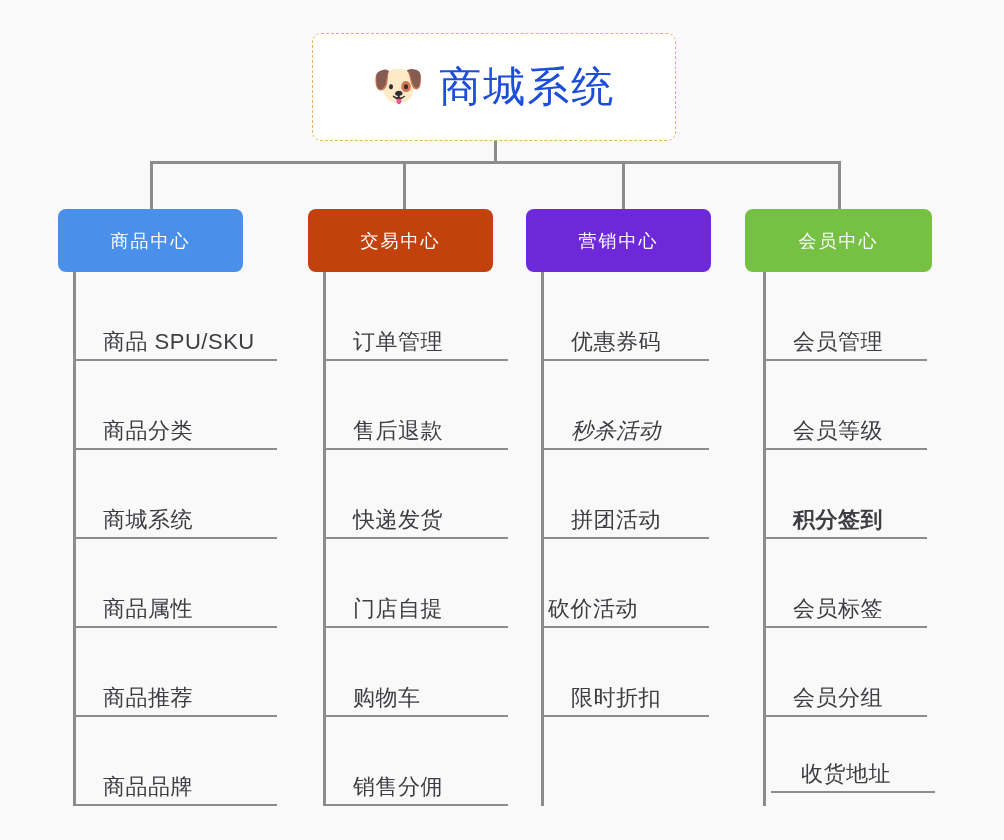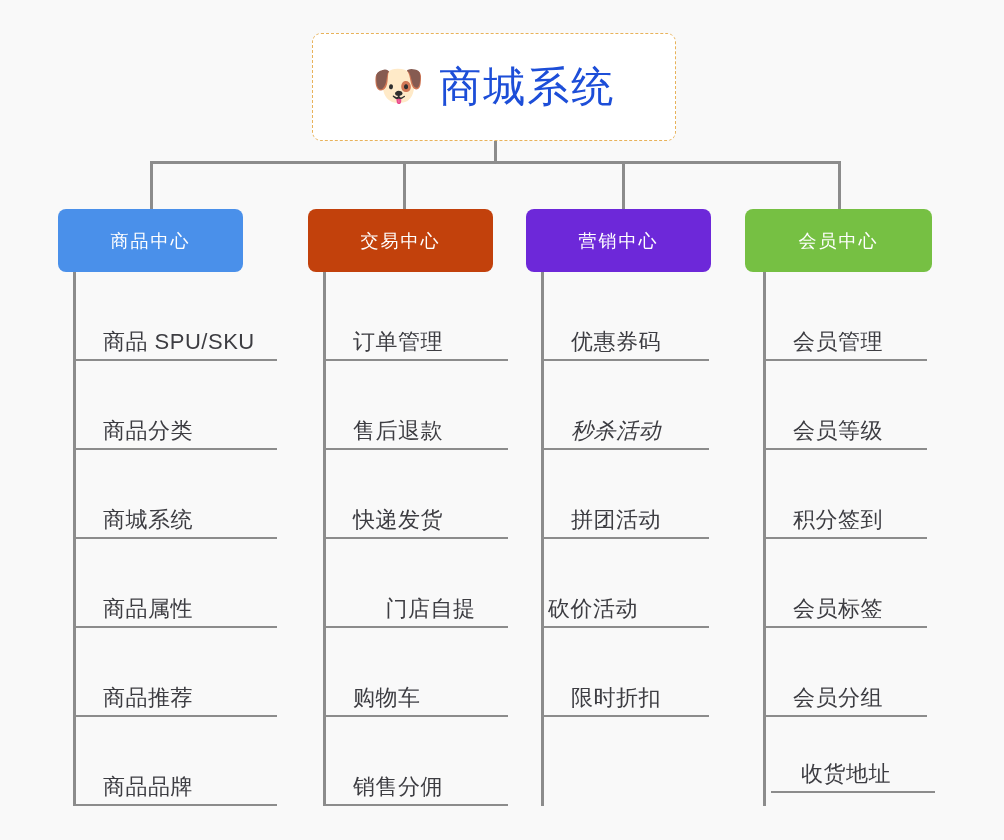--- a/index.html
+++ b/index.html
@@ -157,21 +157,21 @@
         <div class="leaf-spine" style="height: 534px;"></div>
         <div class="leaf-item" style="top: 0px; width: 185px;">
           <span class="leaf-label">订单管理</span>
         </div>
         <div class="leaf-item" style="top: 89px; width: 185px;">
           <span class="leaf-label">售后退款</span>
         </div>
         <div class="leaf-item" style="top: 178px; width: 185px;">
           <span class="leaf-label">快递发货</span>
         </div>
-        <div class="leaf-item" style="top: 267px; width: 185px; justify-content: center;">
+        <div class="leaf-item" style="top: 267px; width: 185px;">
           <span class="leaf-label">门店自提</span>
         </div>
         <div class="leaf-item" style="top: 356px; width: 185px;">
           <span class="leaf-label">购物车</span>
         </div>
         <div class="leaf-item" style="top: 445px; width: 185px;">
           <span class="leaf-label">销售分佣</span>
         </div>
       </div>
       <div class="branch-box" style="left: 526px; top: 209px; width: 185px; background: #6d28d9;">
@@ -199,21 +199,21 @@
         <span>会员中心</span>
       </div>
       <div class="leaf-col" style="left: 763px; height: 534px; width: 164px;">
         <div class="leaf-spine" style="height: 534px;"></div>
         <div class="leaf-item" style="top: 0px; width: 164px;">
           <span class="leaf-label">会员管理</span>
         </div>
         <div class="leaf-item" style="top: 89px; width: 164px;">
           <span class="leaf-label">会员等级</span>
         </div>
-        <div class="leaf-item" style="top: 178px; width: 164px;">
+        <div class="leaf-item" style="top: 178px; width: 164px; font-weight: bold;">
           <span class="leaf-label">积分签到</span>
         </div>
         <div class="leaf-item" style="top: 267px; width: 164px;">
           <span class="leaf-label">会员标签</span>
         </div>
         <div class="leaf-item" style="top: 356px; width: 164px;">
           <span class="leaf-label">会员分组</span>
         </div>
         <div class="leaf-item" style="top: 432px; width: 164px; margin-left: 8px;">
           <span class="leaf-label">收货地址</span>

